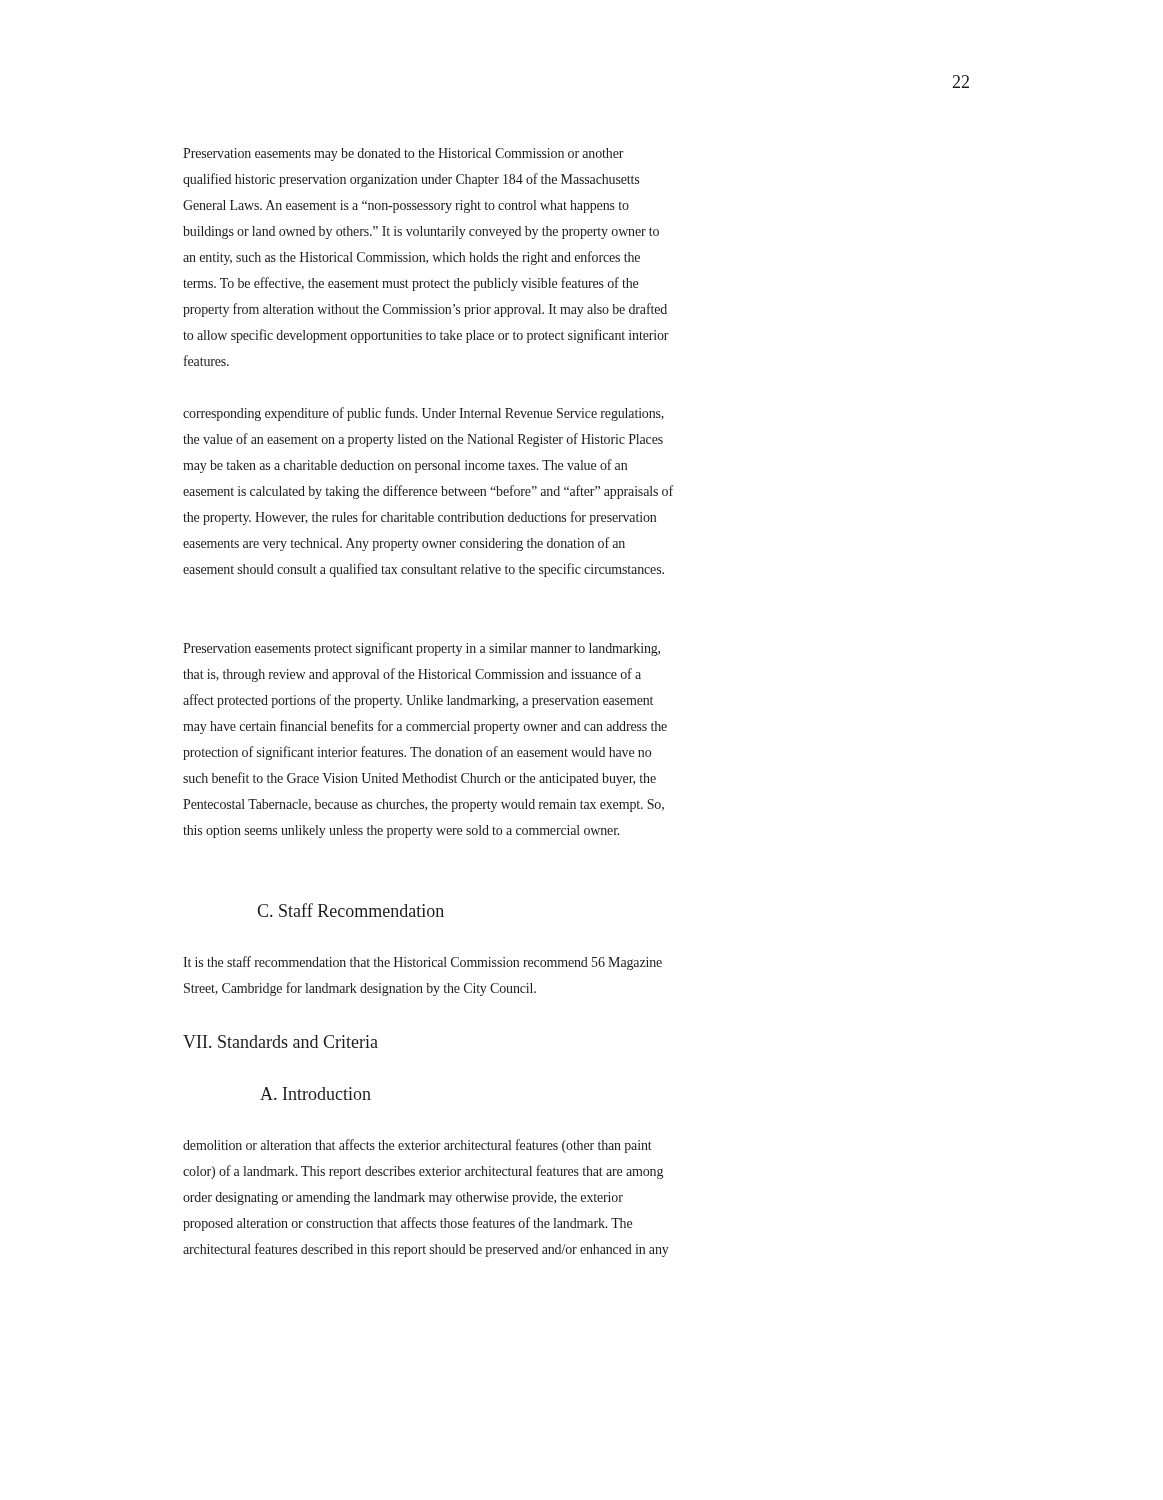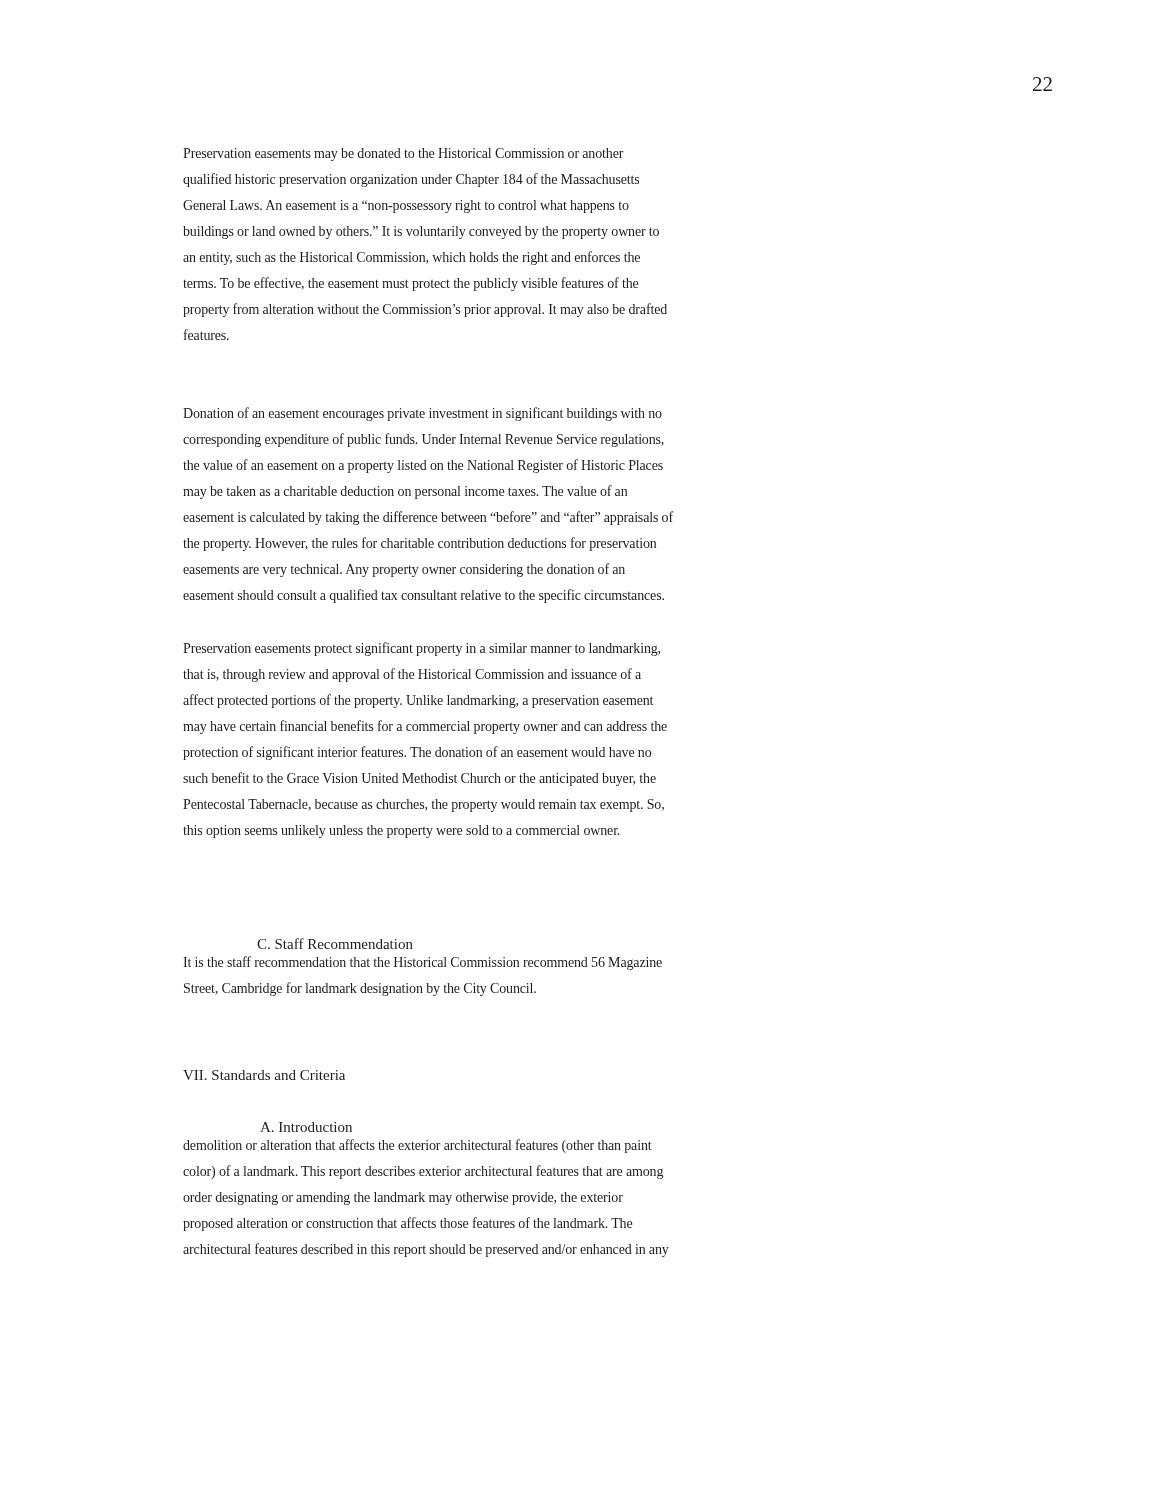--- a/index.html
+++ b/index.html
@@ -1,41 +1,41 @@
 <!DOCTYPE html>
 <html><head>
 <meta charset="utf-8">
 <style>
   html, body { margin: 0; padding: 0; }
   body {
     width: 1163px; height: 1500px; background: #ffffff; position: relative; overflow: hidden;
     font-family: "Liberation Serif", "DejaVu Serif", serif; color: #1c1c1c;
   }
-  .page-number { position: absolute; left: 1032px; top: 72px; font-size: 21px; }
+  .page-number { position: absolute; left: 952px; top: 72px; font-size: 18px; }
   .block { position: absolute; left: 183px; width: 860px; font-size: 14px; line-height: 26px; letter-spacing: -0.15px; }
   .line { display: block; white-space: nowrap; }
-  .heading { position: absolute; font-size: 15px; line-height: 26px; margin-top: 33px; }
+  .heading { position: absolute; font-size: 18px; line-height: 26px; }
 </style>
 </head>
 <body>
 
 <div class="page-number">22</div>
 
 <div class="block" style="top:141px">
     <span class="line">Preservation easements may be donated to the Historical Commission or another</span>
     <span class="line">qualified historic preservation organization under Chapter 184 of the Massachusetts</span>
     <span class="line">General Laws.  An easement is a “non-possessory right to control what happens to</span>
     <span class="line">buildings or land owned by others.”  It is voluntarily conveyed by the property owner to</span>
     <span class="line">an entity, such as the Historical Commission, which holds the right and enforces the</span>
     <span class="line">terms.  To be effective, the easement must protect the publicly visible features of the</span>
     <span class="line">property from alteration without the Commission’s prior approval.  It may also be drafted</span>
+    <span class="line">to allow specific development opportunities to take place or to protect significant interior</span>
     <span class="line">features.</span>
   </div>
 <div class="block" style="top:401px">
-    <span class="line">Donation of an easement encourages private investment in significant buildings with no</span>
     <span class="line">corresponding expenditure of public funds.  Under Internal Revenue Service regulations,</span>
     <span class="line">the value of an easement on a property listed on the National Register of Historic Places</span>
     <span class="line">may be taken as a charitable deduction on personal income taxes.  The value of an</span>
     <span class="line">easement is calculated by taking the difference between “before” and “after” appraisals of</span>
     <span class="line">the property.  However, the rules for charitable contribution deductions for preservation</span>
     <span class="line">easements are very technical.  Any property owner considering the donation of an</span>
     <span class="line">easement should consult a qualified tax consultant relative to the specific circumstances.</span>
   </div>
 <div class="block" style="top:636px">
     <span class="line">Preservation easements protect significant property in a similar manner to landmarking,</span>

